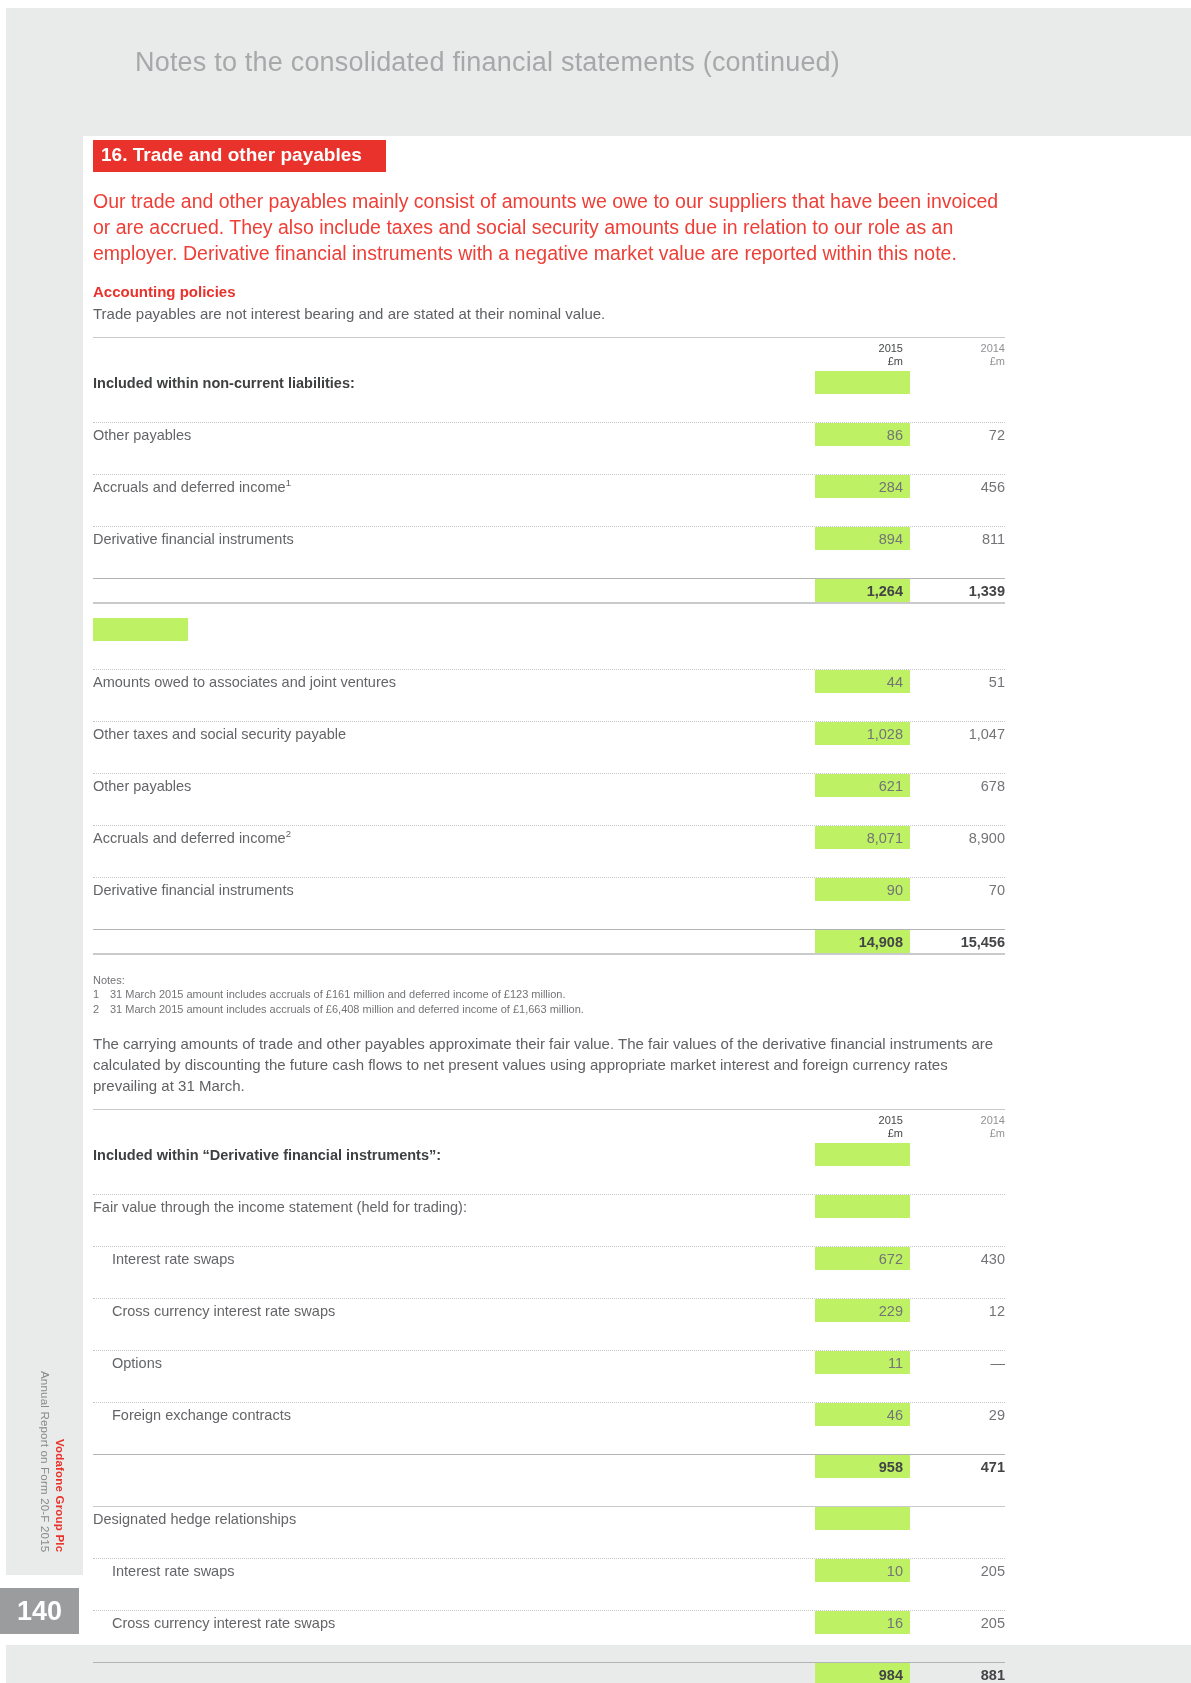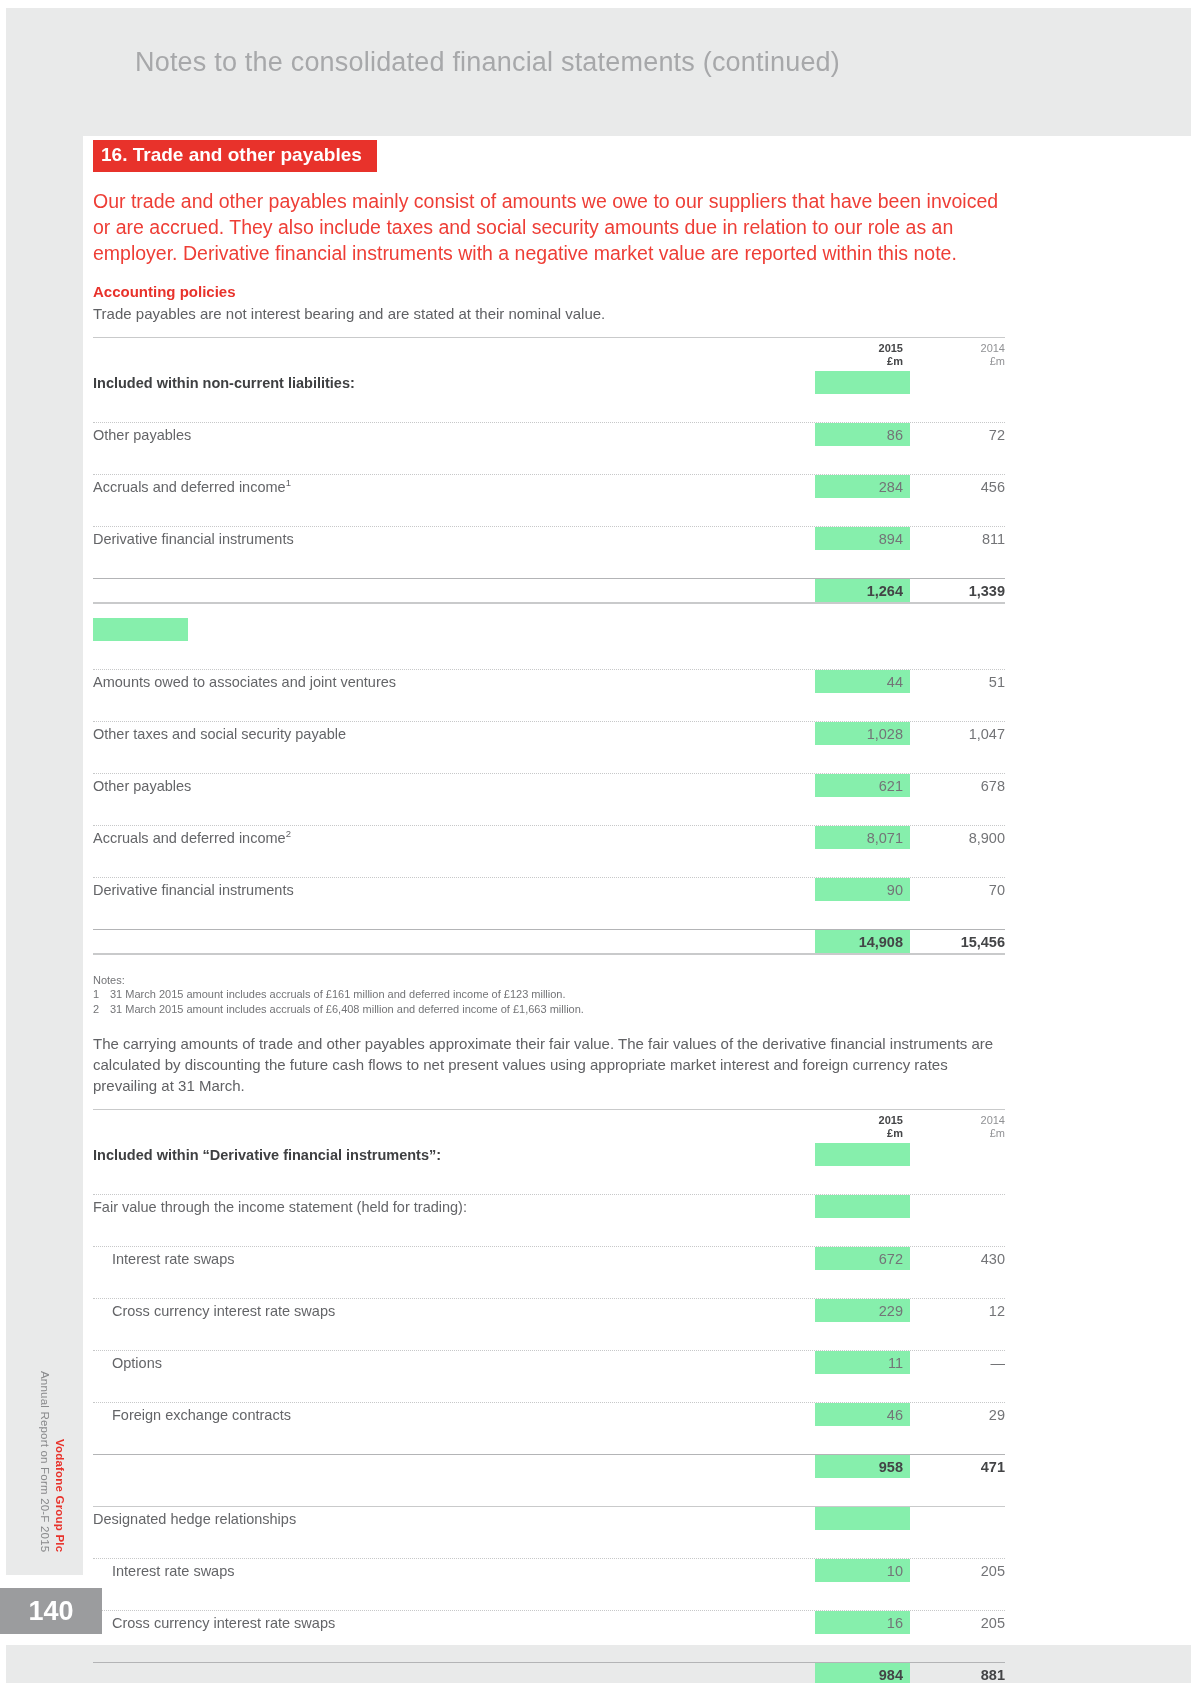--- a/index.html
+++ b/index.html
@@ -23,52 +23,52 @@
 
   
   .side-brand, .side-report {
     position:absolute; bottom:131px; writing-mode:vertical-rl;
     font-size:11.5px; letter-spacing:.2px; white-space:nowrap;
   }
   .side-brand  { left:54px; color:#e8322b; font-weight:bold; }
   .side-report { left:39px; color:#88898b; }
 
   .page-num-box {
-    position:absolute; left:0; top:1588px; width:102px; height:46px;
+    position:absolute; left:0; top:1588px; width:79px; height:46px;
     background:#9b9c9e; color:#ffffff; font-weight:bold; font-size:27px;
     display:flex; align-items:center; justify-content:center;
   }
 
   
   .content { position:absolute; left:93px; top:140px; width:912px; }
 
   .note-title {
     display:inline-block; background:#e8322b; color:#ffffff;
-    font-size:19px; font-weight:bold; padding:4px 15px 6px 8px;
+    font-size:19px; font-weight:bold; padding:4px 24px 6px 8px;
   }
   .intro {
     margin-top:16px; width:915px;
     color:#ee3e36; font-size:19.5px; line-height:26px;
   }
   .red-subhead { margin-top:17px; color:#e8322b; font-size:15px; font-weight:bold; }
   .body-text   { margin-top:3px; color:#606164; font-size:15px; line-height:21px; }
 
   
   .fin-table { margin-top:13px; width:912px; color:#646568; font-size:14.5px; }
   .tbl-head { border-top:1px solid #c9cacb; display:flex; justify-content:flex-end; padding:4px 0 3px; }
   .col-h { width:95px; text-align:right; font-size:11px; line-height:13px; }
   .col-h span { display:block; }
-  .col-h.y2015 { font-weight:bold; color:#454648; padding-right:7px; }
+  .col-h.y2015 { font-weight:normal; color:#454648; padding-right:7px; }
   .col-h.y2014 { color:#909194; }
 
   .row { display:flex; align-items:stretch; min-height:22.5px; }
   .row + .row { border-top:1px dotted #c7c8c9;margin-top:28px; }
   .lbl   { flex:1; padding:4px 0 3px; }
   .lbl.indent { padding-left:19px; }
-  .c2015 { width:95px; text-align:right; background:#86efac; padding:4px 7px 3px 0; color:#737477; }
+  .c2015 { width:95px; text-align:right; background:#bef264; padding:4px 7px 3px 0; color:#737477; }
   .c2014 { width:95px; text-align:right; padding:4px 0 3px; color:#737477; }
   .sec-head .lbl { font-weight:bold; color:#3f4042; }
   .total-row { border-top:1px solid #b3b4b6 !important; }
   .total-row .c2015, .total-row .c2014 { font-weight:bold; color:#434446; }
   .end-section { border-bottom:2px solid #c9cacb; }
   .after-total { border-top:1px solid #c9cacb !important; }
   .gap { height:14px; }
   sup { font-size:9.5px; line-height:0; }
 
   .notes-block { margin-top:18px; font-size:11px; color:#737477; line-height:14.5px; }

